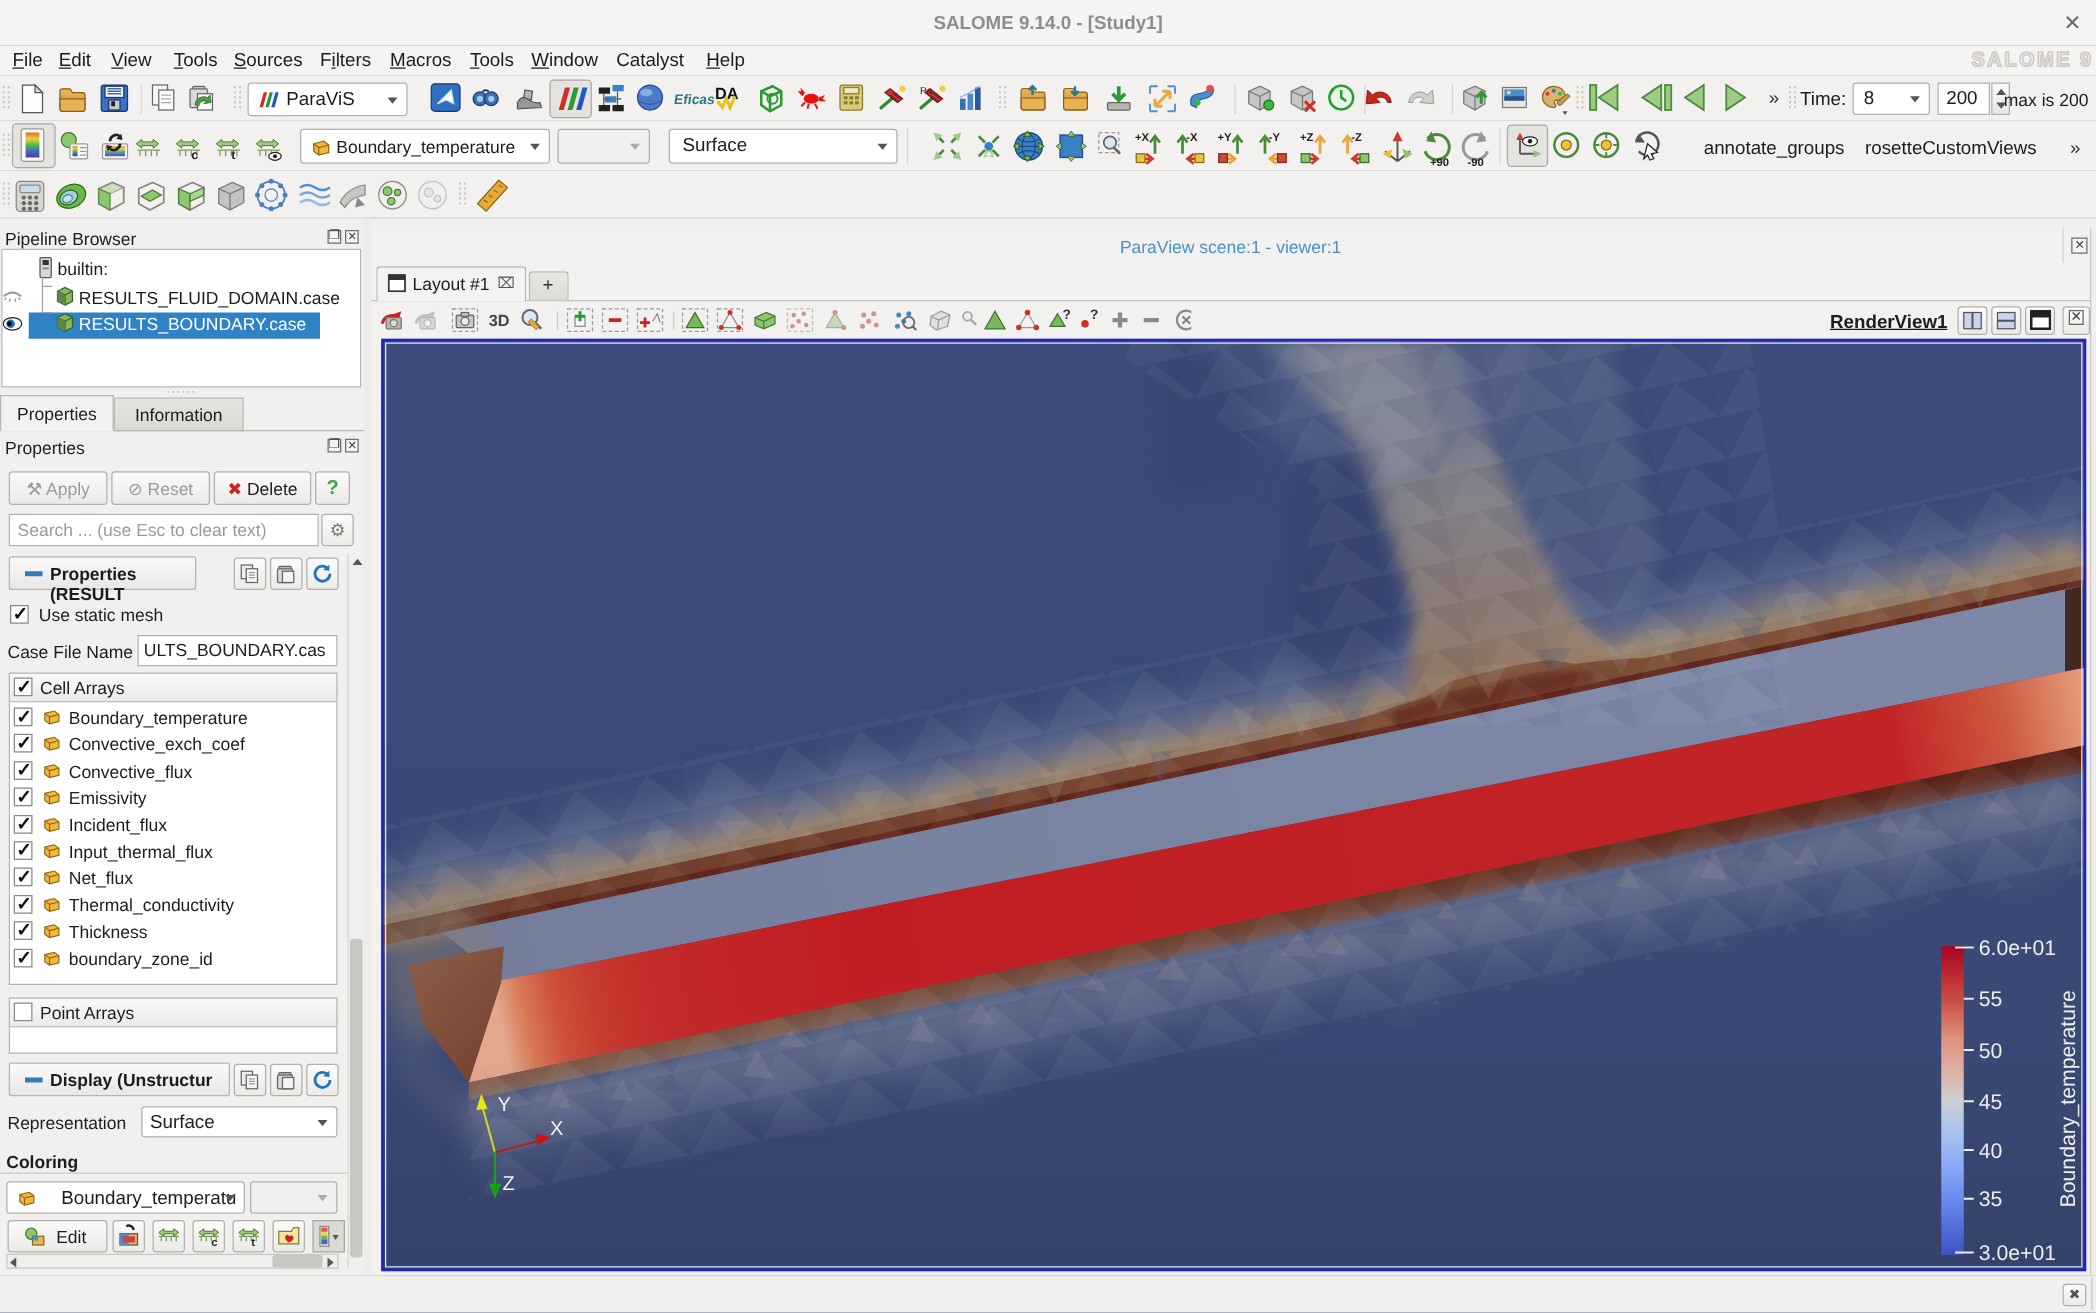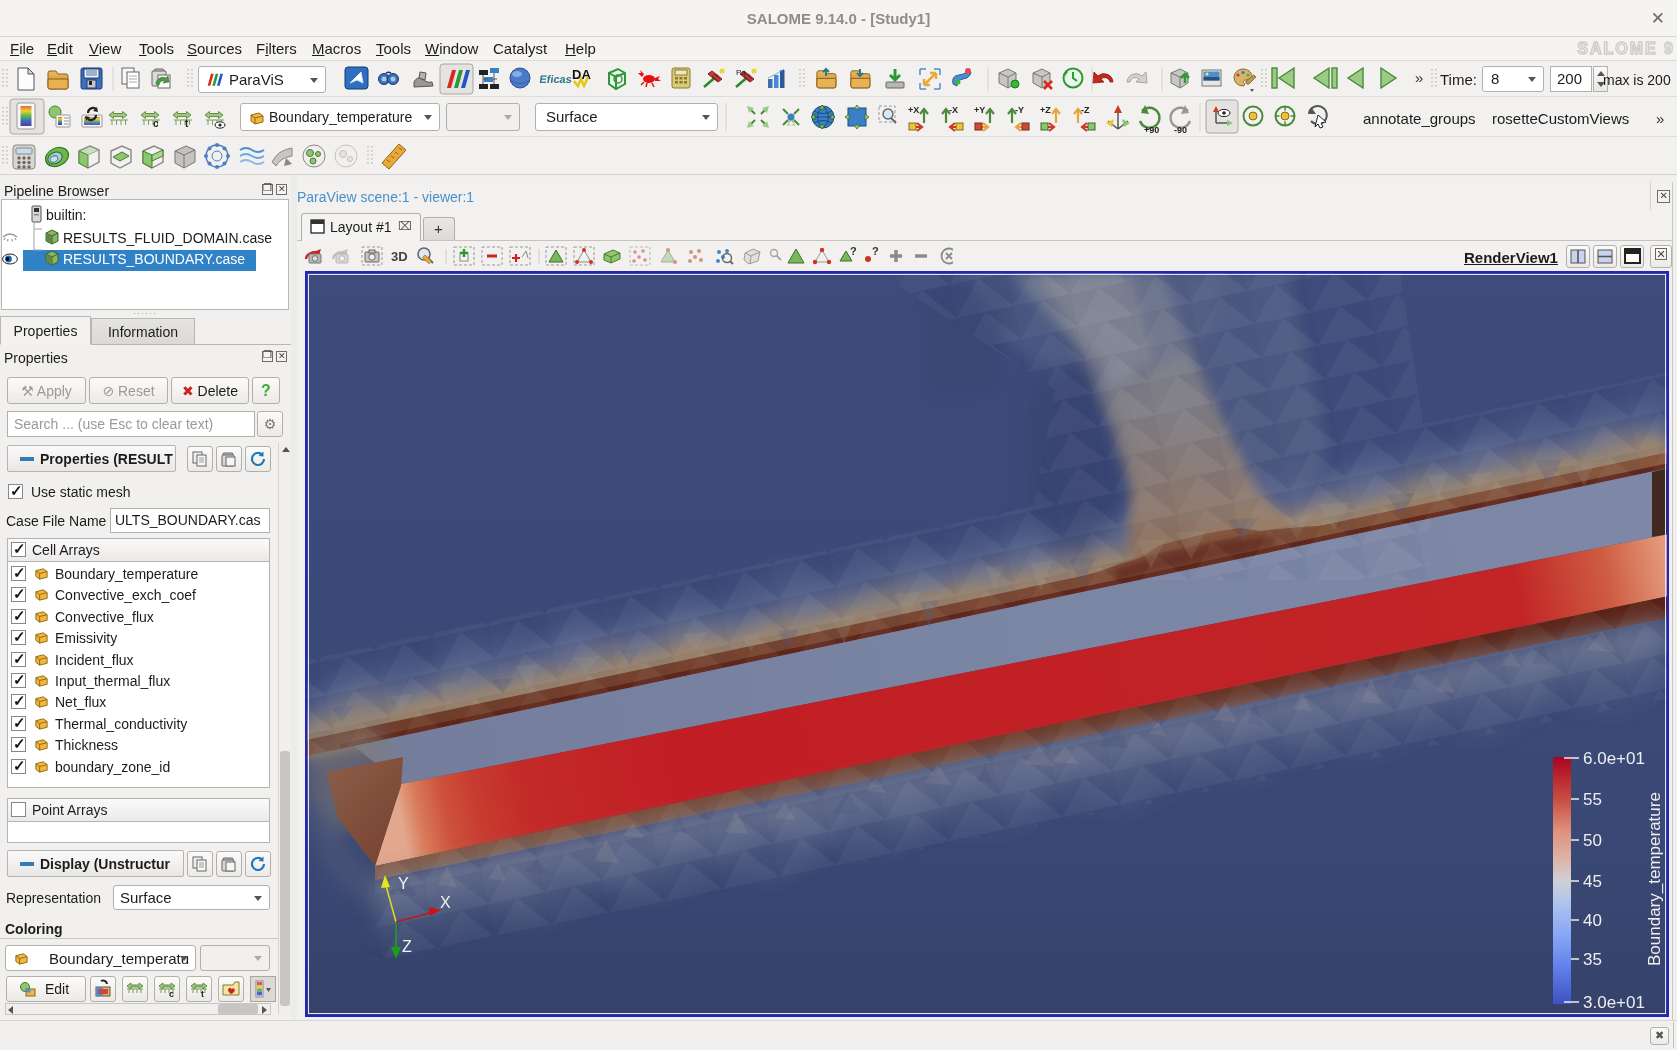--- a/index.html
+++ b/index.html
@@ -616,21 +616,21 @@
 <div class="abs winbtn" style="left:276px; top:351px;"></div>
 <div class="abs" style="left:263px; top:349px; font-size:10px; color:#444;">❐</div>
 <div class="abs" style="left:278px; top:351px; font-size:9px; color:#444;">✕</div>
 <div class="abs btn" style="left:7px; top:377px; width:79px; height:27px; color:#9c9a98;"><span style="line-height:26px;">⚒ Apply</span></div>
 <div class="abs btn" style="left:89px; top:377px; width:79px; height:27px; color:#9c9a98;"><span style="line-height:26px;">⊘ Reset</span></div>
 <div class="abs btn" style="left:171px; top:377px; width:78px; height:27px;"><span style="line-height:26px;"><span style="color:#cc2222;">✖</span> Delete</span></div>
 <div class="abs btn" style="left:252px; top:377px; width:28px; height:27px;"><span style="line-height:25px; color:#3aaa3a; font-weight:bold; font-size:16px;">?</span></div>
 <div class="abs field" style="left:7px; top:411px; width:248px; height:26px; color:#9c9a98; padding:4px 0 0 6px;">Search ... (use Esc to clear text)</div>
 <div class="abs btn" style="left:257px; top:411px; width:26px; height:26px;"><span style="line-height:24px; color:#777;">⚙</span></div>
 
-<div class="abs sect" style="left:7px; top:445px; width:169px; height:27px;">
+<div class="abs sect" style="left:7px; top:445px; width:150px; height:27px;">
 <div class="abs" style="left:12px; top:11px; width:14px; height:4px; background:#2f7cb8;"></div>
 <div class="abs" style="left:32px; top:5px; font-weight:bold;">Properties (RESULT</div>
   </div>
 <div class="abs btn" style="left:187px; top:446px; width:26px; height:26px;"></div>
 <div class="abs btn" style="left:216px; top:446px; width:26px; height:26px;"></div>
 <div class="abs btn" style="left:245px; top:446px; width:26px; height:26px;"></div>
 <svg class="abs" style="left:191px; top:450px;" width="18" height="18" viewBox="0 0 18 18">
     <rect x="2" y="2" width="9" height="11" fill="#eee" stroke="#666"></rect>
     <rect x="6" y="5" width="9" height="11" fill="#f8f8f8" stroke="#666"></rect>
     <path d="M8 8 h5 M8 10 h5 M8 12 h5" stroke="#999"></path>
@@ -813,21 +813,21 @@
 <div class="abs" style="left:262px; top:1006px; width:0; height:0; border-top:4px solid transparent; border-bottom:4px solid transparent; border-left:5px solid #555;"></div>
 <div class="abs" style="left:218px; top:1004px; width:40px; height:10px; background:#c8c6c3; border-radius:2px;"></div>
 
 <div class="abs" style="left:278px; top:443px; width:13px; height:572px; background:#f0efed; border-left:1px solid #d5d3d0;"></div>
 <div class="abs" style="left:282px; top:447px; width:0; height:0; border-left:4px solid transparent; border-right:4px solid transparent; border-bottom:5px solid #555;"></div>
 <div class="abs" style="left:280px; top:751px; width:10px; height:255px; background:#c8c6c3; border-radius:3px;"></div>
 
 <div class="abs" id="mdi"></div>
 <div class="abs" style="left:291px; top:175px; width:6px; height:845px; background:#ececea;"></div>
 <div class="abs" style="left:1672px; top:182px; width:5px; height:868px; background:#f0efed; border-left:1px solid #c9c7c4;"></div>
-<div class="abs" id="vtitle" style="left:297px; top:189px; width:1375px; text-align:left;">ParaView scene:1 - viewer:1</div>
+<div class="abs" id="vtitle" style="left:297px; top:189px; width:1375px; text-align:center;">ParaView scene:1 - viewer:1</div>
 <div class="abs winbtn" style="left:1657px; top:190px; width:13px; height:13px;"></div>
 <div class="abs" style="left:1659.5px; top:190px; font-size:10px; color:#444;">✕</div>
 <div class="abs" style="left:1650px; top:182px; width:1px; height:28px; background:#d5d3d0;"></div>
 
 <div class="abs" style="left:301px; top:213px; width:120px; height:28px; background:#f4f3f1; border:1px solid #b2b0ad; border-bottom:none; border-radius:3px 3px 0 0; z-index:2;"></div>
 <svg class="abs" style="left:310px; top:219px; z-index:3;" width="15" height="15" viewBox="0 0 15 15">
     <rect x="1" y="1" width="13" height="13" fill="#fff" stroke="#333" stroke-width="1.4"></rect>
     <rect x="1" y="1" width="13" height="4" fill="#333"></rect>
   </svg>
 <div class="abs" style="left:330px; top:219px; font-size:14px; z-index:3;">Layout #1</div>

